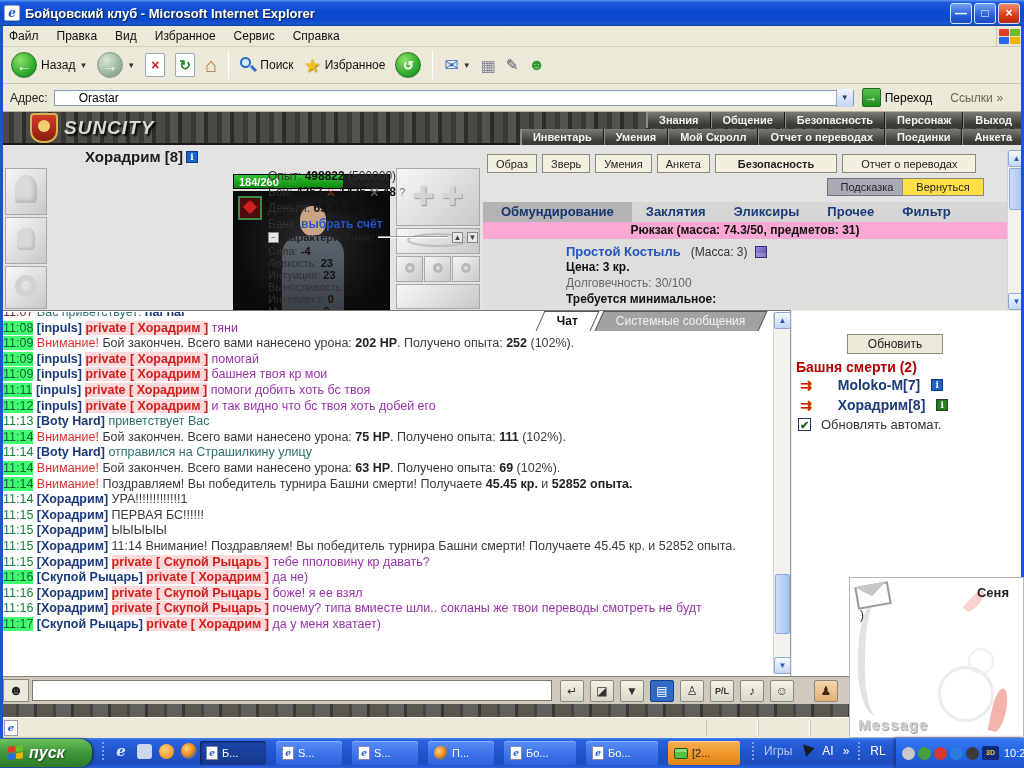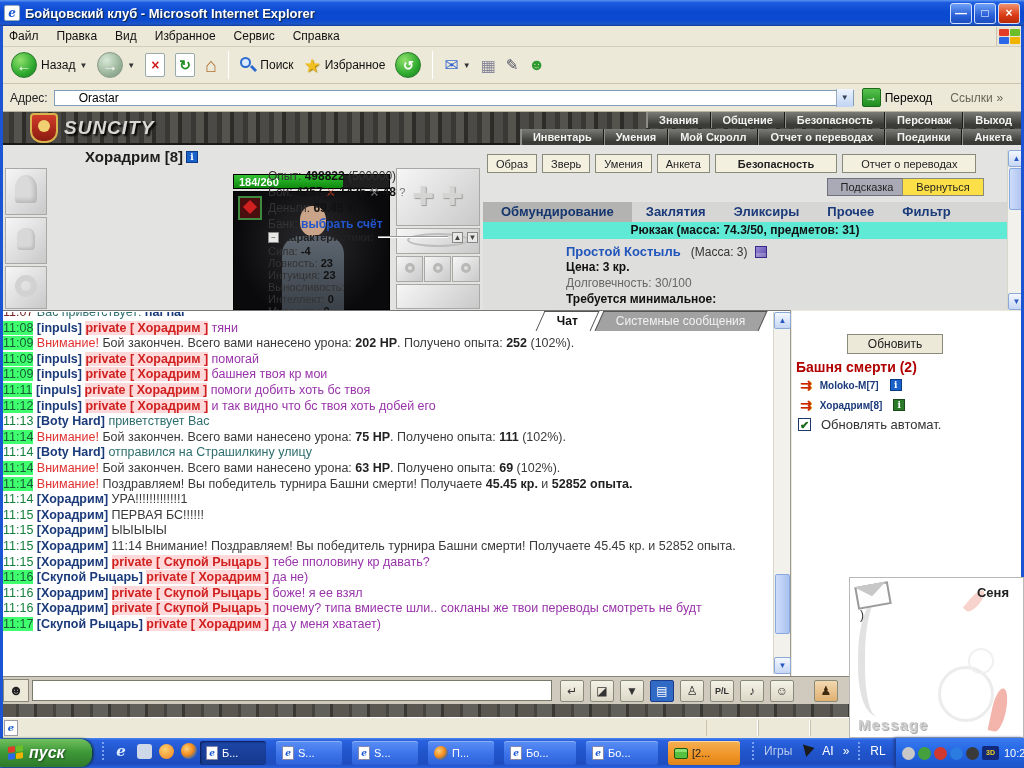--- a/index.html
+++ b/index.html
@@ -115,21 +115,21 @@
     color:#222; display:flex; align-items:center; white-space:nowrap; }
   .pbtnrow { position:absolute; left:487px; top:9px; display:flex; gap:5px; }
   .pbtn.strong { font-weight:bold; padding:0 22px; }
   .pbtn.wide { padding:0 18px; }
   .hintbtn { position:absolute; top:33px; height:18px; font-size:11px; display:flex; align-items:center; justify-content:center; }
   .hint { left:827px; width:80px; background:#a9aab6; border:1px solid #70707c; color:#222; }
   .goback { left:902px; width:82px; background:#fde047; border:1px solid #8a8a7a; color:#222; }
   .ptabs { position:absolute; left:483px; right:17px; top:57px; height:20px; background:#d6d6d4; display:flex; align-items:center; }
   .ptab { font:bold 13px "Liberation Sans",sans-serif; color:#1a3a7a; padding:0 14px; height:20px; line-height:20px; white-space:nowrap; }
   .ptab.active { background:#b3b3b1; color:#15356e; padding:0 18px; }
-  .backpackbar { position:absolute; left:483px; right:17px; top:77px; height:17px; background:#5eead4;
+  .backpackbar { position:absolute; left:483px; right:17px; top:77px; height:17px; background:#f9a8d4;
     font:bold 12px/17px "Liberation Sans",sans-serif; color:#111; text-align:center; }
   .itemarea { position:absolute; left:483px; right:17px; top:94px; height:71px; background:#dededc; }
   .iline { position:absolute; left:83px; font-size:12px; white-space:nowrap; color:#333; }
   .iname { color:#2255bb; font-weight:bold; font-size:13px; }
   .gift { display:inline-block; width:12px; height:12px; background:linear-gradient(135deg,#9a8ad8,#5a4aa8);
     border:1px solid #3a2a88; vertical-align:-2px; margin-left:4px;
     box-shadow:inset 0 -4px 0 rgba(255,255,255,.25); }
 
   
   .sb { position:absolute; width:17px; background:#f2f1ec; border-left:1px solid #d8d6cc; }
@@ -159,21 +159,21 @@
   .ctab span { display:block; transform:skewX(24deg); font-size:12px; line-height:19px; white-space:nowrap; }
   .ctab.on { background:#fff; font-weight:bold; color:#111; }
   .ctab.off { background:#a2a2a2; color:#f2f2f2; margin-left:4px; }
 
   .chatside { position:absolute; left:792px; top:311px; width:232px; height:365px; background:#fff; font-size:13px; }
   .refreshbtn { position:absolute; left:55px; top:23px; width:96px; height:20px; background:#ece9d8;
     border:1px solid #8a8a7a; font-size:12px; text-align:center; line-height:18px; color:#222; }
   .towertitle { position:absolute; left:4px; top:48px; font:bold 14px "Liberation Sans",sans-serif; color:#b00000; }
   .prow { position:absolute; left:8px; display:flex; align-items:center; gap:8px; }
   .dblarrow { color:#cc2200; font-weight:bold; font-size:14px; text-shadow:1px 0 0 #d8a020; }
-  .pname { color:#1a3a7a; font-weight:bold; font-size:10px; }
+  .pname { color:#1a3a7a; font-weight:bold; font-size:14px;margin-left:18px; }
   .autorow { position:absolute; left:6px; top:106px; display:flex; align-items:center; gap:10px; color:#333; }
   .cbx { width:13px; height:13px; border:1px solid #1a3a6a; background:#fff; font:bold 11px/12px "Liberation Sans",sans-serif;
     color:#1a6a1a; text-align:center; }
 
   
   .chatinput { position:absolute; left:0; top:676px; width:1024px; height:28px; background:#cfcabd;
     border-top:1px solid #8a8578; display:flex; align-items:center; padding-left:3px; }
   .talkbtn { width:26px; height:23px; background:#ece9d8; border:1px solid #8a8a7a; text-align:center;
     font-size:14px; line-height:21px; color:#222; }
   .chatfield { width:520px; height:21px; margin-left:3px; border:1px solid #7a7a6a; background:#fff;

